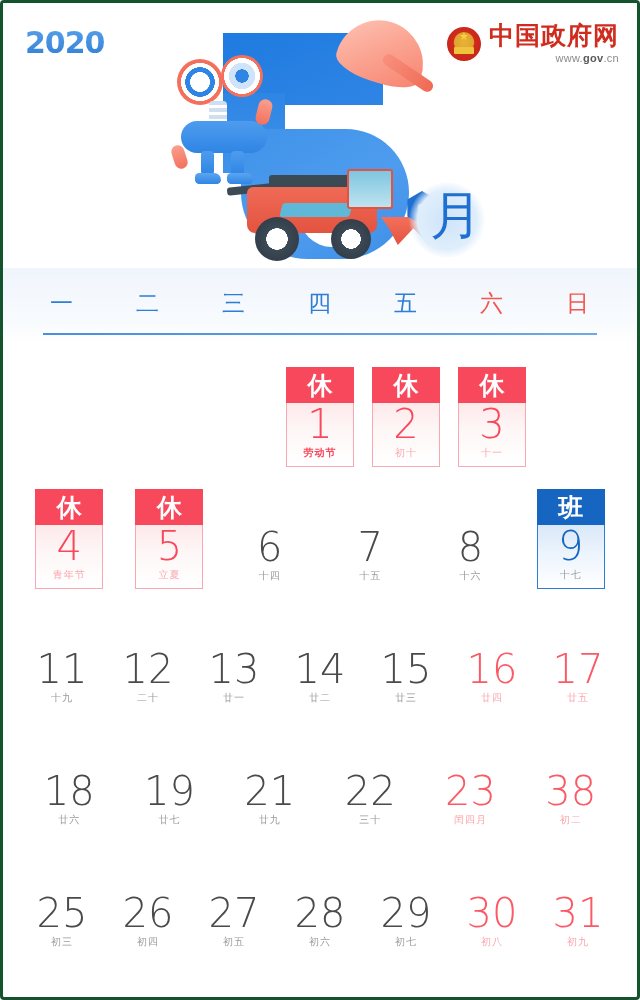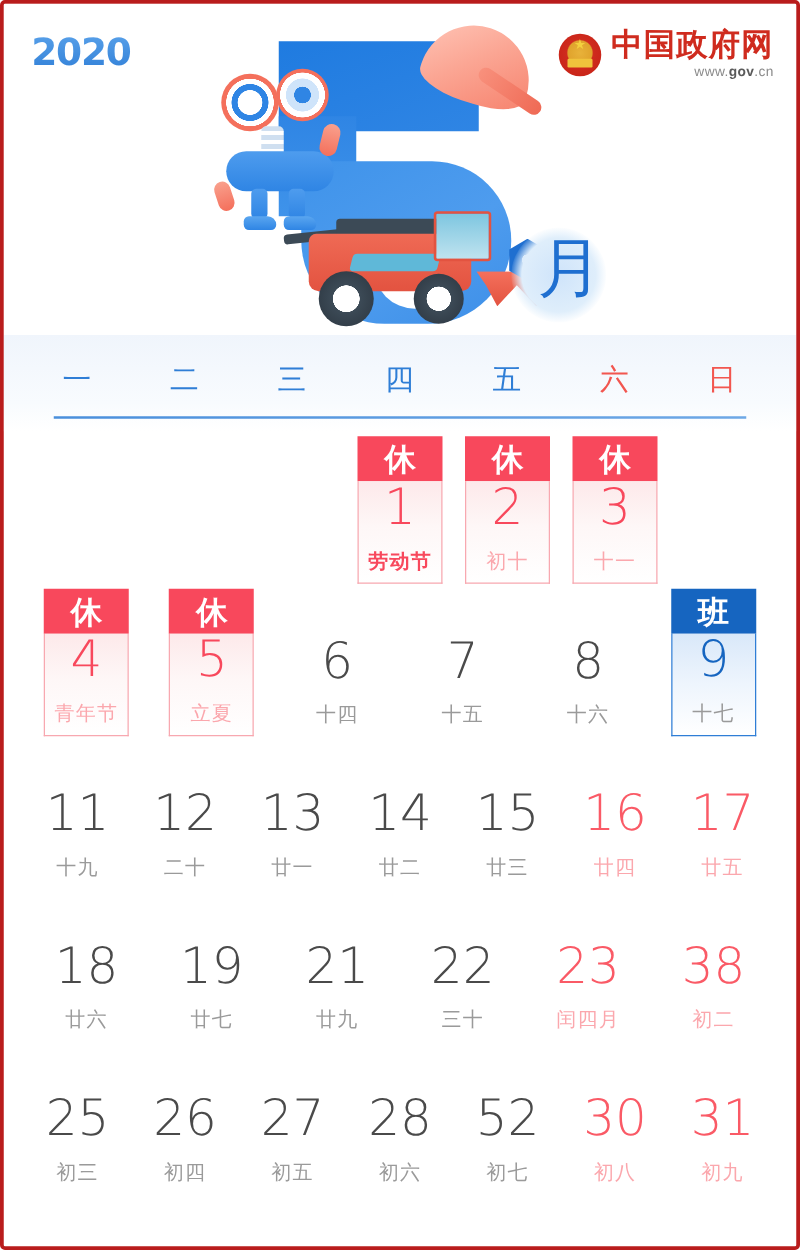--- a/index.html
+++ b/index.html
@@ -5,21 +5,21 @@
   * { box-sizing: border-box; margin: 0; padding: 0; }
   html, body {
     width: 640px; height: 1000px;
     background: #ffffff;
     font-family: "Liberation Sans", "DejaVu Sans", sans-serif;
     overflow: hidden;
   }
   .card {
     position: relative;
     width: 640px; height: 1000px;
-    border: 3px solid #b91c1c;
+    border: 3px solid #14532d;
     border-radius: 4px;
     background: #ffffff;
     overflow: hidden;
   }
 
   
   .header {
     position: relative;
     height: 265px;
     background: #ffffff;
@@ -210,21 +210,21 @@
   }
   .cell .inner {
     width: 68px; display: flex; flex-direction: column; align-items: center;
     padding-bottom: 6px;
   }
   .daynum {
     font-size: 40px; line-height: 1.05; color: #4a4a4a; font-weight: 300;
     font-family: "DejaVu Sans", sans-serif;
   }
   .lunar {
-    font-size: 16px; color: #9a9a9a; margin-top: 12px; letter-spacing: 1px;
+    font-size: 10px; color: #9a9a9a; margin-top: 1px; letter-spacing: 1px;
     font-family: "Liberation Serif","DejaVu Serif",serif;
   }
   
   .cell.weekend .daynum { color: #fa5a66; }
   .cell.weekend .lunar { color: #fba7ad; }
 
   
   .cell.marked .inner {
     width: 68px; padding-top: 0; padding-bottom: 6px; position: relative;
   }
@@ -546,21 +546,21 @@
           <div class="stack">
             <div class="inner">
               <div class="daynum">28</div>
               <div class="lunar">初六</div>
             </div>
           </div>
         </div>
         <div class="cell">
           <div class="stack">
             <div class="inner">
-              <div class="daynum">52</div>
+              <div class="daynum">29</div>
               <div class="lunar">初七</div>
             </div>
           </div>
         </div>
         <div class="cell weekend">
           <div class="stack">
             <div class="inner">
               <div class="daynum">30</div>
               <div class="lunar">初八</div>
             </div>

